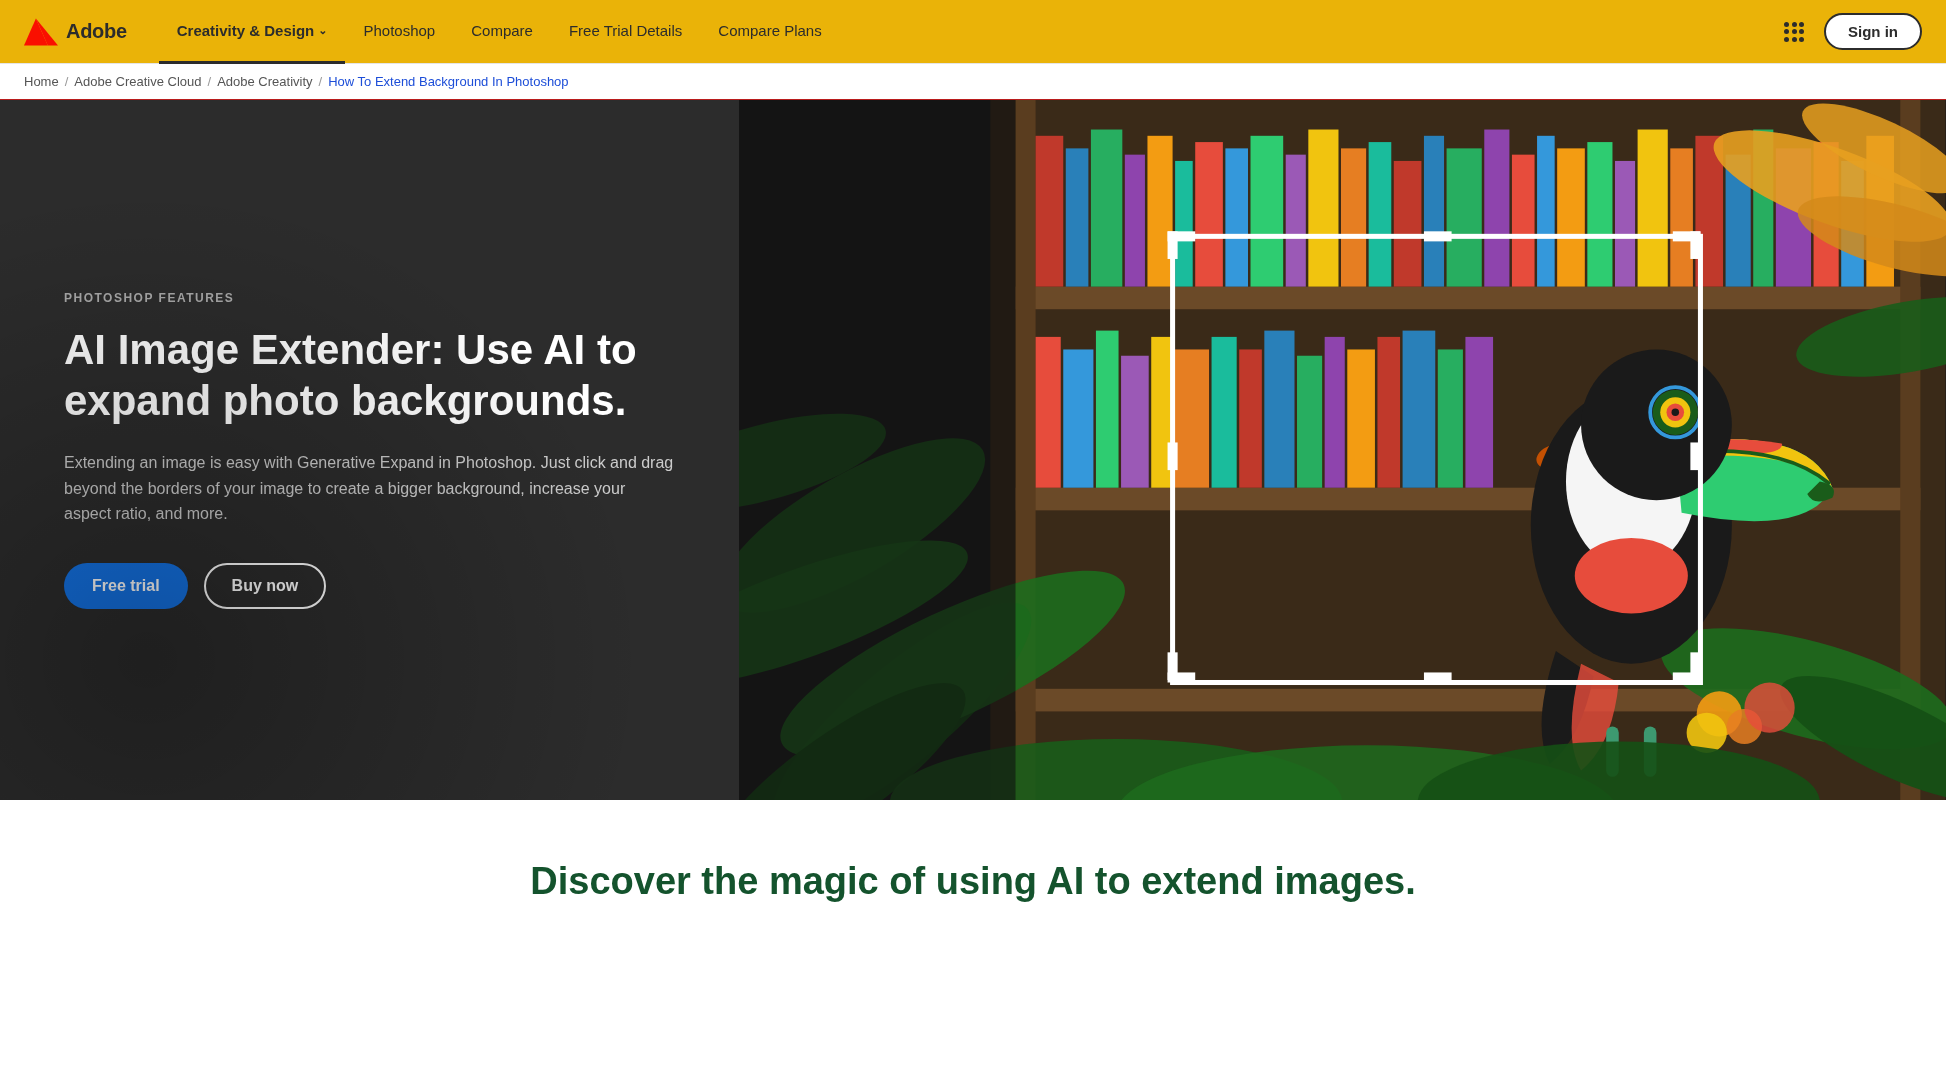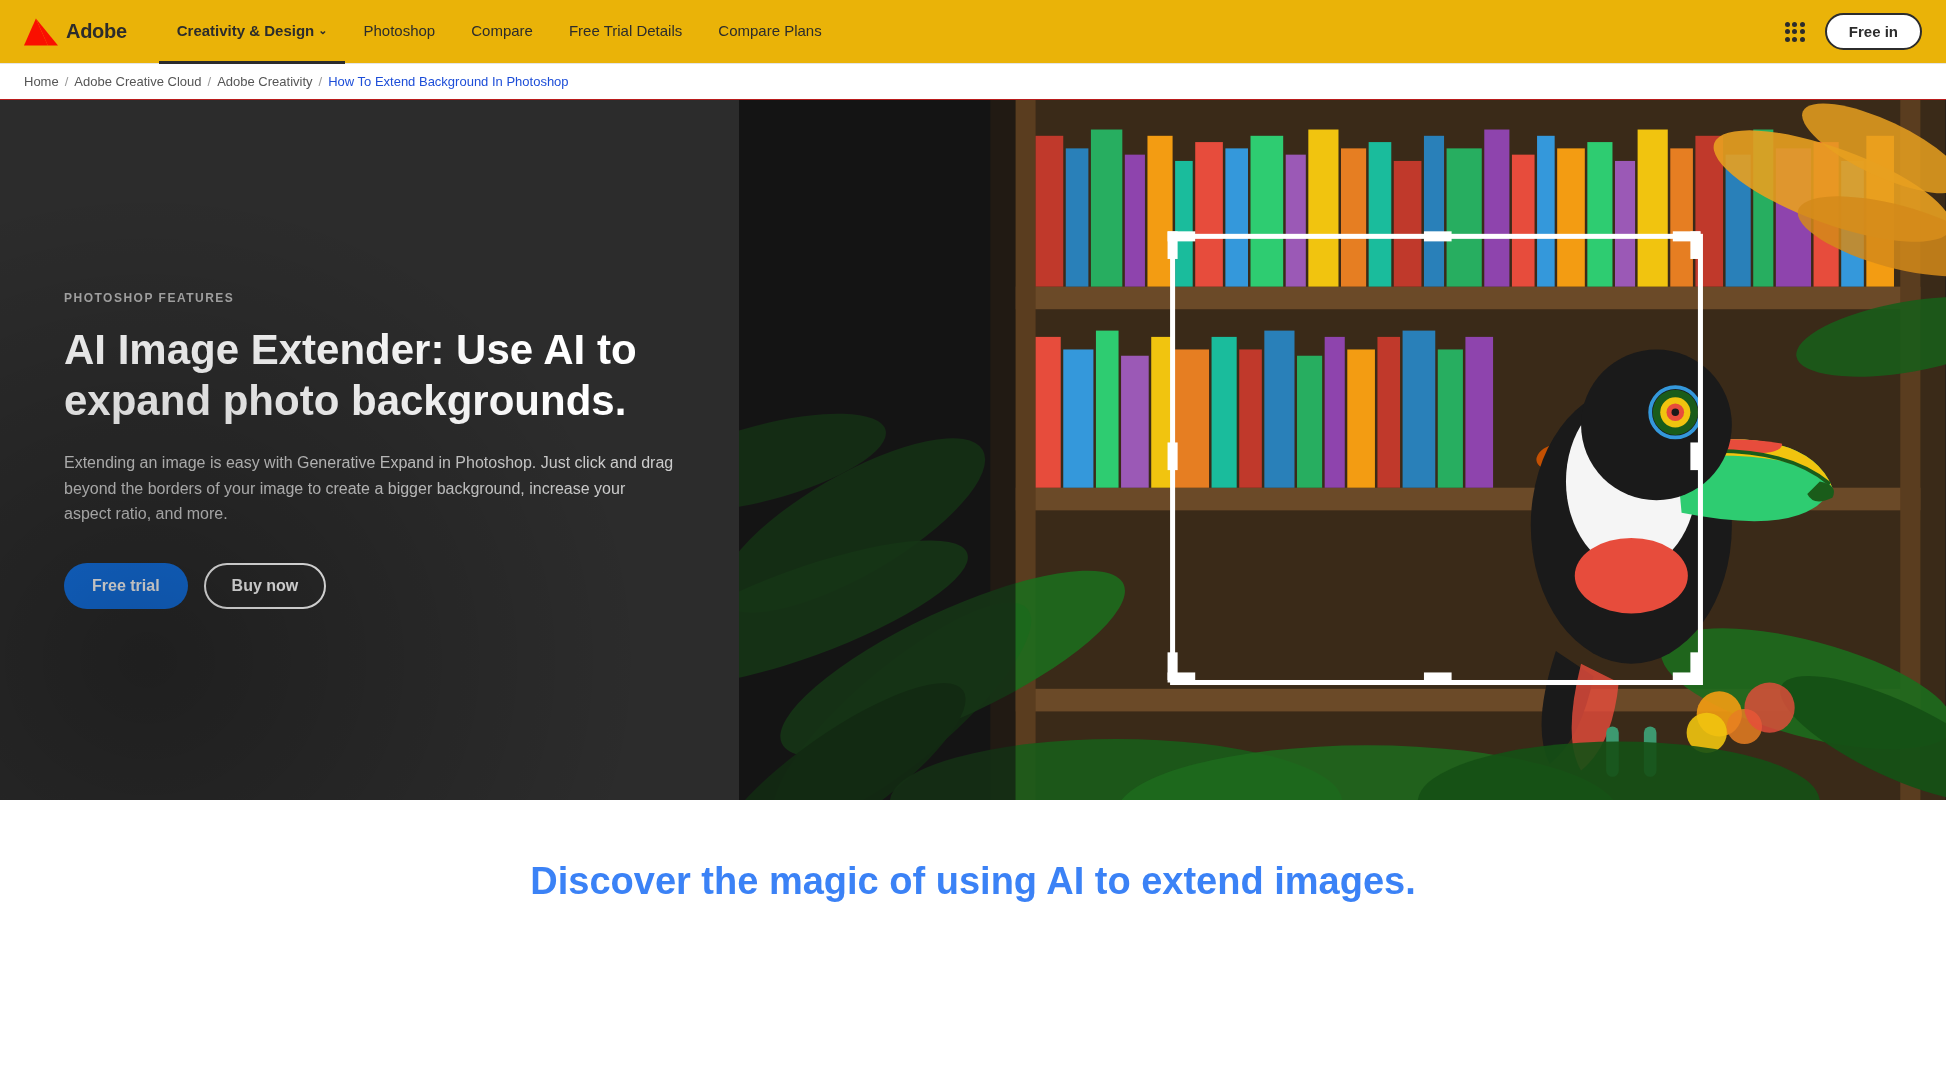--- a/index.html
+++ b/index.html
@@ -214,21 +214,21 @@
 
     
     .discover-section {
       background: #fff;
       text-align: center;
       padding: 60px 24px 40px;
     }
     .discover-title {
       font-size: 38px;
       font-weight: 700;
-      color: #3b82f6;
+      color: #14532d;
     }
 
     
     .scene-svg {
       width: 100%;
       height: 100%;
     }
   </style>
 </head>
 <body>
@@ -268,21 +268,21 @@
           <div class="grid-dot"></div>
           <div class="grid-dot"></div>
         <div class="grid-dot"></div>
           <div class="grid-dot"></div>
           <div class="grid-dot"></div>
         <div class="grid-dot"></div>
           <div class="grid-dot"></div>
           <div class="grid-dot"></div>
       </div>
     </button>
-    <button class="sign-in-btn">Free in</button>
+    <button class="sign-in-btn">Sign in</button>
   </div>
 </nav>
 
 <div class="breadcrumb">
   <a href="#">Home</a>
   <span class="breadcrumb-sep">/</span>
   <a href="#">Adobe Creative Cloud</a>
   <span class="breadcrumb-sep">/</span>
   <a href="#">Adobe Creativity</a>
   <span class="breadcrumb-sep">/</span>

